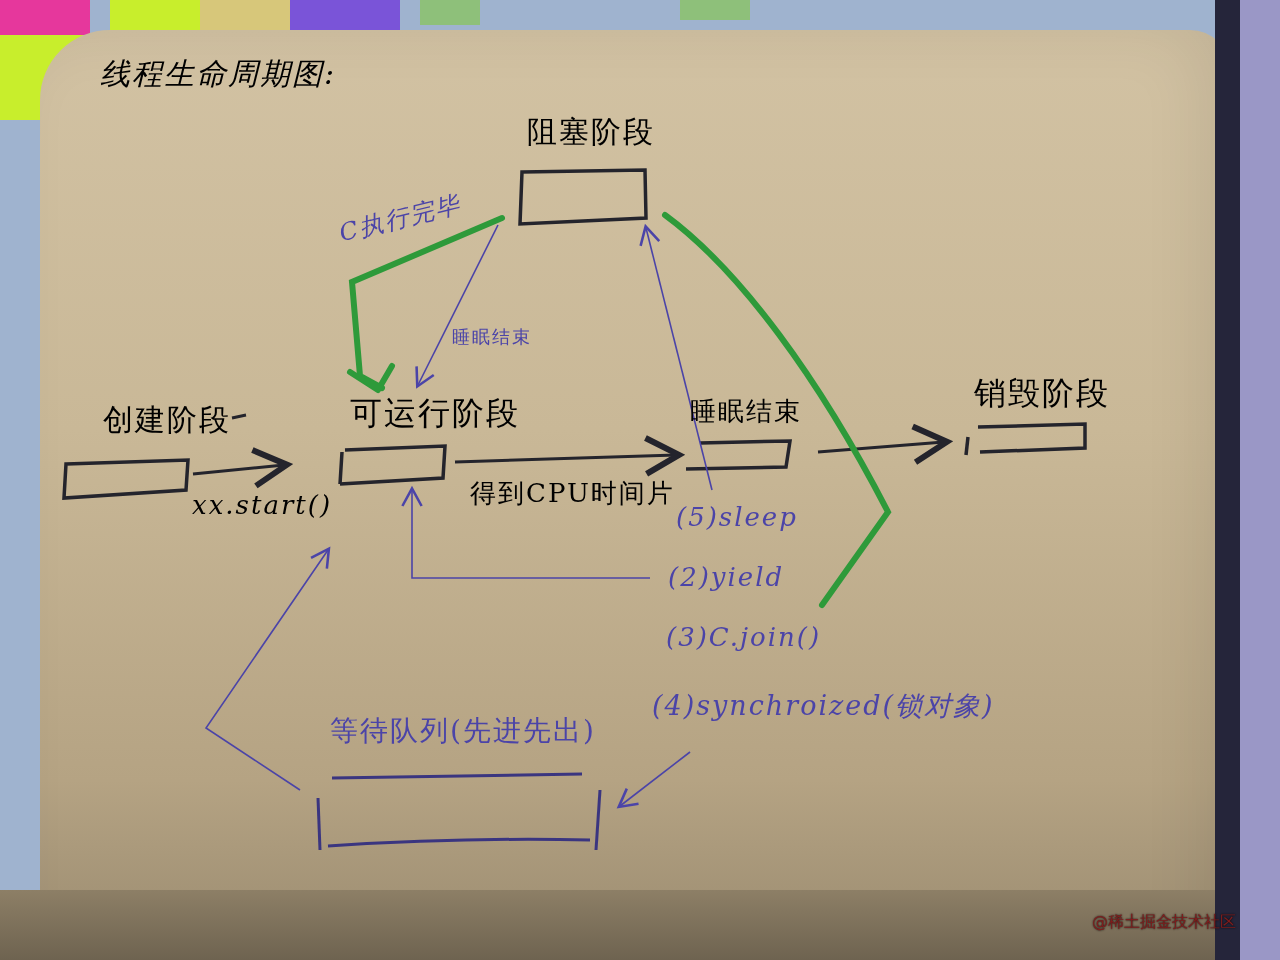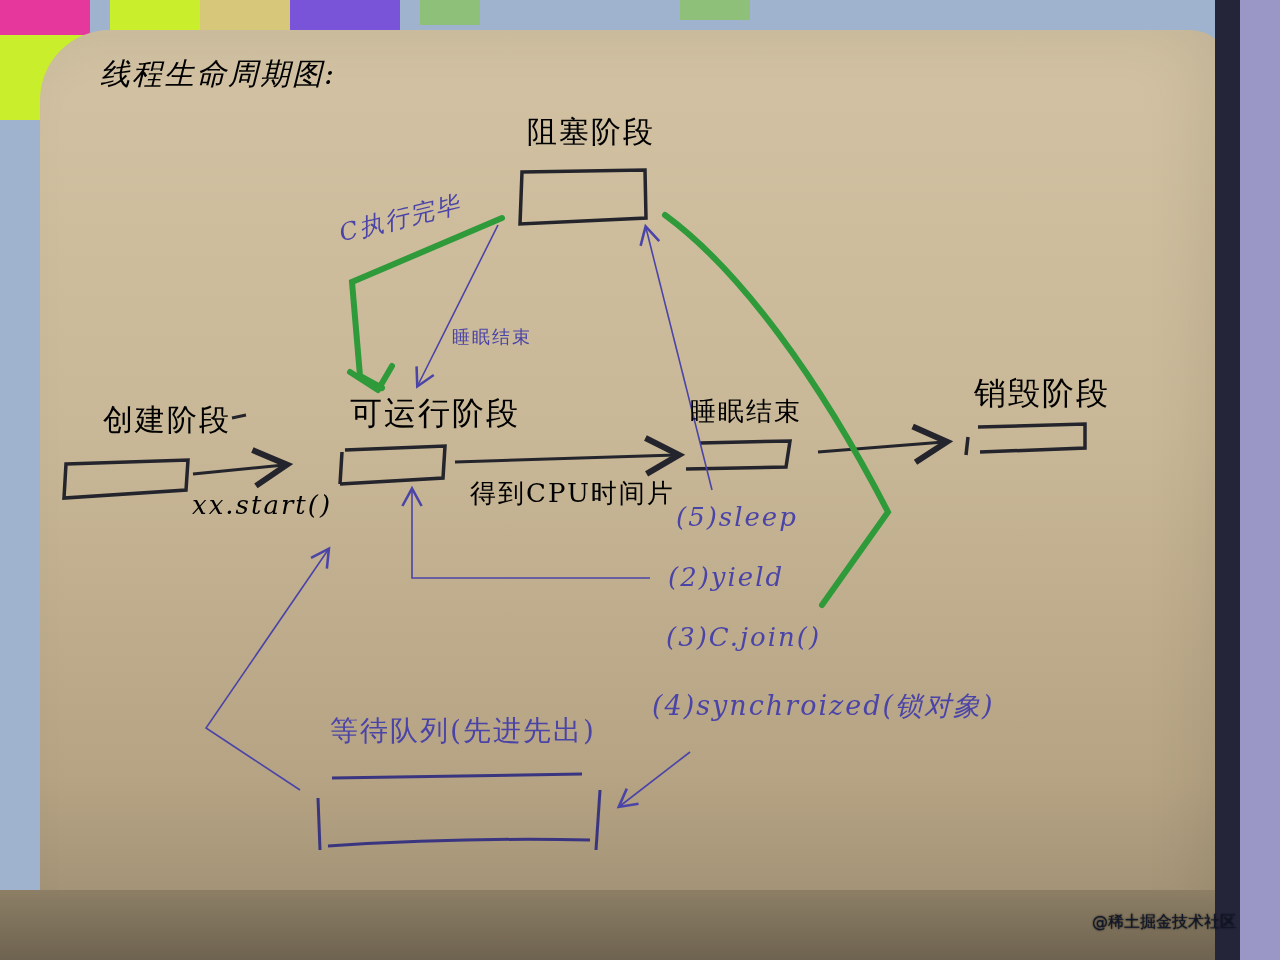--- a/index.html
+++ b/index.html
@@ -31,21 +31,21 @@
   svg.diagram { position: absolute; left: 0; top: 0; }
   .hand {
     position: absolute; white-space: nowrap;
     font-family: "DejaVu Serif", serif;
     letter-spacing: 2px;
   }
   .dark { color: #000000; }
   .blue { color: #4b44a8; }
   .watermark {
     position: absolute; left: 1092px; top: 912px;
-    color: #0f172a; font-size: 16px;
+    color: #7f1d1d; font-size: 16px;
     text-shadow: 0 0 2px #000;
   }
 </style>
 </head>
 <body>
 
 <div class="bg-notes">
   <div class="note" style="left:0;top:0;width:90px;height:50px;background:#e6379c;"></div>
   <div class="note" style="left:0;top:35px;width:110px;height:85px;background:#c8ee2c;"></div>
   <div class="note" style="left:110px;top:0;width:90px;height:45px;background:#c8ee2c;"></div>

